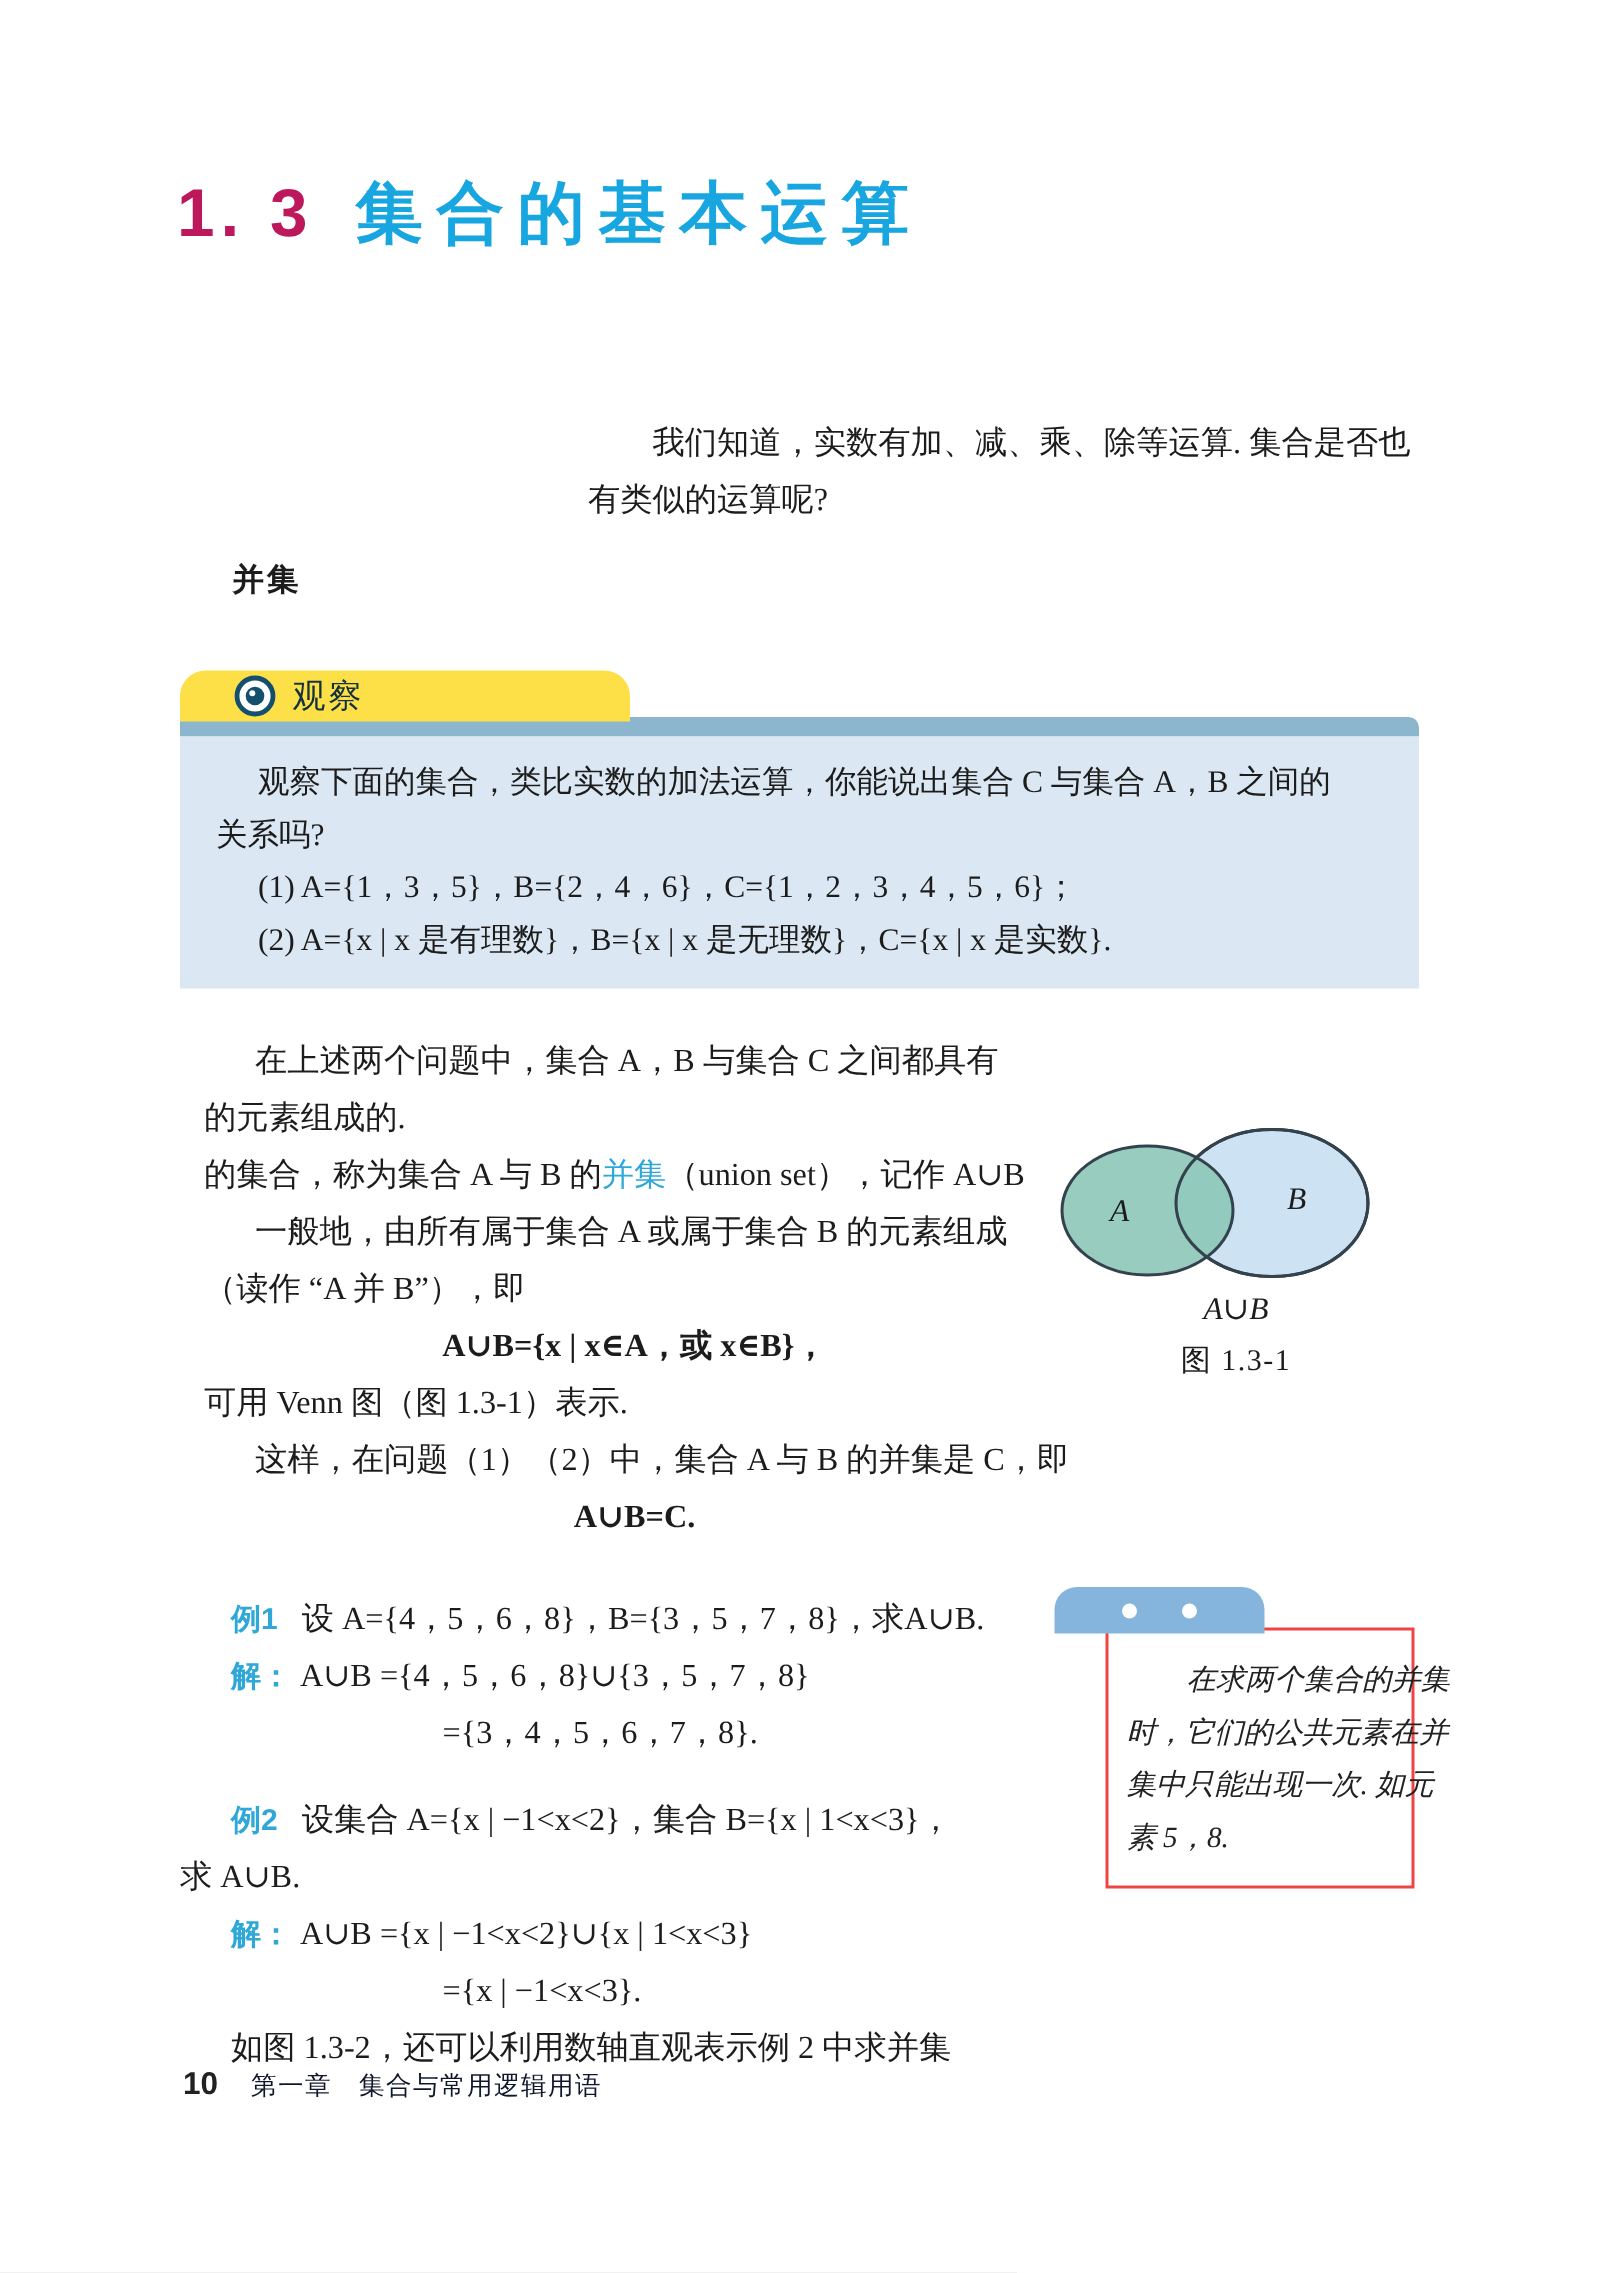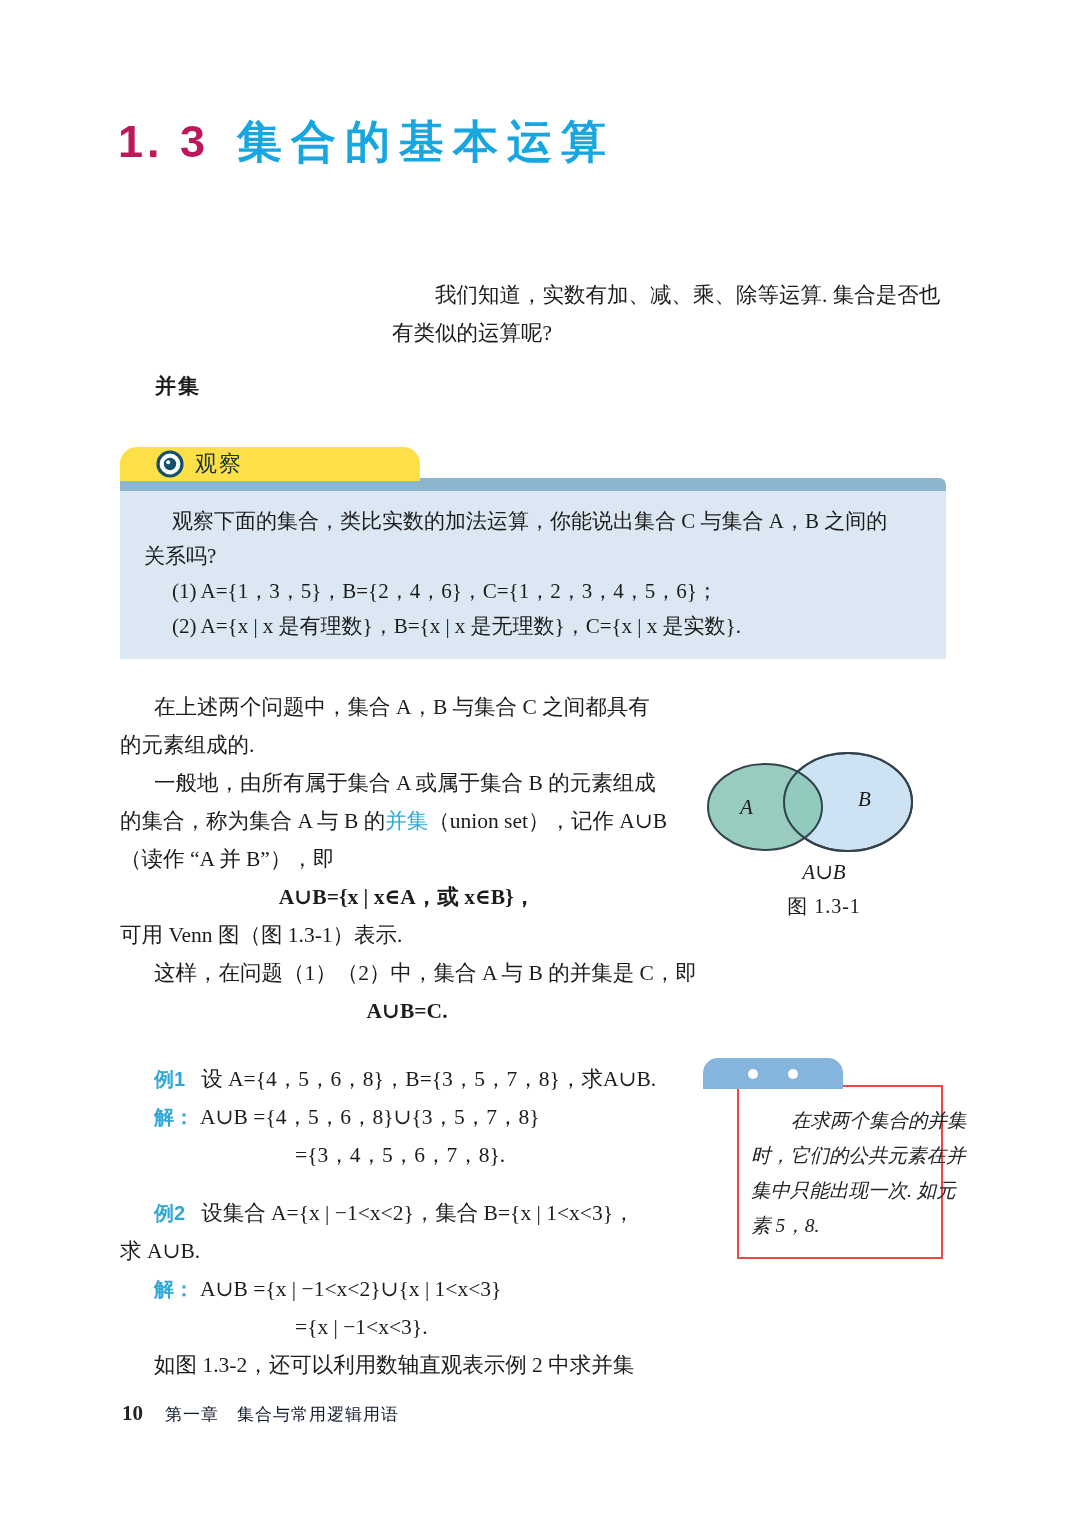--- a/index.html
+++ b/index.html
@@ -19,21 +19,21 @@
   .sec-head{position:absolute; left:155px; top:372px; font-family:"Liberation Sans","DejaVu Sans",sans-serif; font-weight:bold; font-size:21px; letter-spacing:2px;}
   
   .obs{position:absolute; left:120px; top:447px; width:826px;}
   .obs-tab{position:relative; z-index:2; width:300px; height:34px; background:#fde047; border-radius:17px 17px 0 0; display:flex; align-items:center; padding-left:36px; box-sizing:border-box;}
   .obs-tab-label{font-family:"Liberation Sans","DejaVu Sans",sans-serif; font-size:22px; color:#14323e; margin-left:11px; letter-spacing:2px;}
   .obs-band{height:13px; background:#8cb6ce; margin-top:-3px; border-radius:0 7px 0 0;}
   .obs-content{background:#dbe8f3; padding:13px 12px 15px 24px; font-size:21px; line-height:35px;}
   .obs-line{white-space:nowrap;}
   .obs-indent{text-indent:28px;}
   
-  .main{position:absolute; left:120px; top:688px; width:574px; font-size:21.5px;}
+  .main{position:absolute; left:136px; top:688px; width:574px; font-size:21.5px;}
   .bl{height:38px; line-height:38px; white-space:nowrap;}
   .bl.ind{text-indent:34px;}
   .bl.center{text-align:center;font-weight:bold;}
   .term{color:#2fa8d8;}
   
   .venn{position:absolute; left:698px; top:746px; width:252px; text-align:center;}
   .venn-svg{display:block; margin:0 auto;}
   .venn-union{font-style:italic; font-size:21px; margin-top:2px;}
   .venn-caption{font-size:20px; margin-top:8px; letter-spacing:1px;}
   
@@ -44,21 +44,21 @@
   .sol-cont{padding-left:175px;}
   
   .note{position:absolute; left:695px; top:1058px; width:248px;}
   .note-tab{position:relative; z-index:2; margin-left:8px; width:140px; height:31px; background:#85b5dc; border-radius:15px 15px 0 0; display:flex; align-items:center; justify-content:center; gap:30px;}
   .note-dot{width:10px; height:10px; border-radius:50%; background:#ffffff;}
   .note-body{margin-top:-4px; background:#ffffff; border:2px solid #ef4444; padding:16px 12px 14px 12px; font-size:19.5px; line-height:35px; font-style:italic; color:#222;margin-left:42px;}
   .note-line{white-space:nowrap;}
   .note-indent{text-indent:40px;}
   
   .footer{position:absolute; left:122px; top:1378px; display:flex; align-items:baseline; gap:22px;}
-  .page-num{font-family:Liberation Serif, serif; font-weight:bold; font-size:21px; color:#222;margin-top:23px;}
+  .page-num{font-family:Liberation Sans, sans-serif; font-weight:bold; font-size:21px; color:#222;}
   .chapter{font-size:17px; color:#0f172a; letter-spacing:1px;}
 </style>
 </head>
 <body>
 
 <div class="page">
 
   <div class="title">
     <span class="title-num">1. 3</span><span class="title-text">集合的基本运算</span>
   </div>
@@ -84,22 +84,22 @@
       <div class="obs-line obs-indent">观察下面的集合，类比实数的加法运算，你能说出集合 C 与集合 A，B 之间的</div>
       <div class="obs-line">关系吗?</div>
       <div class="obs-line obs-indent">(1) A={1，3，5}，B={2，4，6}，C={1，2，3，4，5，6}；</div>
       <div class="obs-line obs-indent">(2) A={x | x 是有理数}，B={x | x 是无理数}，C={x | x 是实数}.</div>
     </div>
   </div>
 
   <div class="main">
     <div class="bl ind">在上述两个问题中，集合 A，B 与集合 C 之间都具有</div>
     <div class="bl">的元素组成的.</div>
+    <div class="bl"><span>的集合，称为集合 A 与 B 的</span><span class="term">并集</span><span>（union set），记作 A∪B</span></div>
     <div class="bl ind">一般地，由所有属于集合 A 或属于集合 B 的元素组成</div>
-    <div class="bl"><span>的集合，称为集合 A 与 B 的</span><span class="term">并集</span><span>（union set），记作 A∪B</span></div>
     <div class="bl">（读作 “A 并 B”），即</div>
     <div class="bl center">A∪B={x | x∈A，或 x∈B}，</div>
     <div class="bl">可用 Venn 图（图 1.3-1）表示.</div>
     <div class="bl ind">这样，在问题（1）（2）中，集合 A 与 B 的并集是 C，即</div>
     <div class="bl center">A∪B=C.</div>
   </div>
 
   <div class="venn">
     <svg class="venn-svg" width="252" height="112" viewBox="0 0 252 112">
       <ellipse cx="150" cy="56" rx="64" ry="49" stroke="#33424c" stroke-width="2" fill="#cde2f2"></ellipse>

